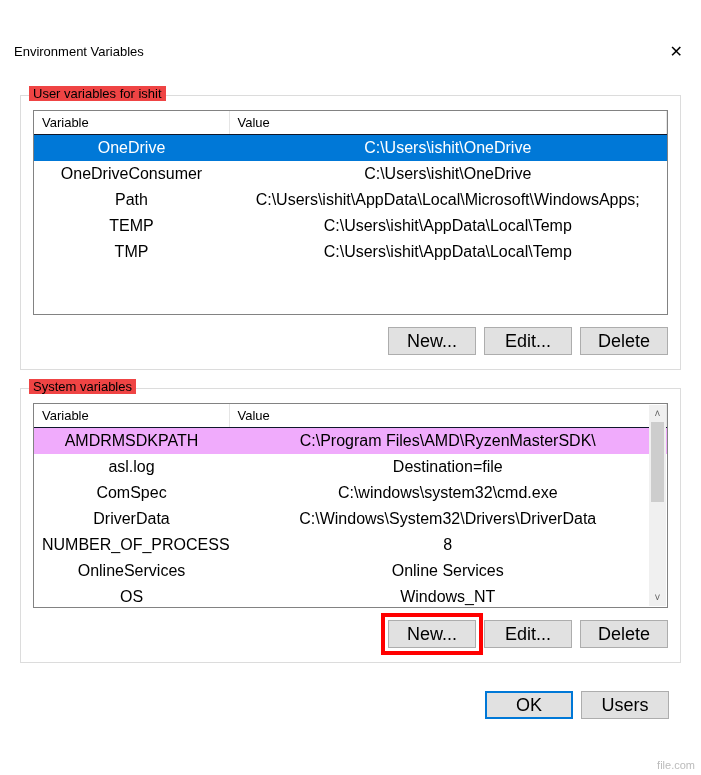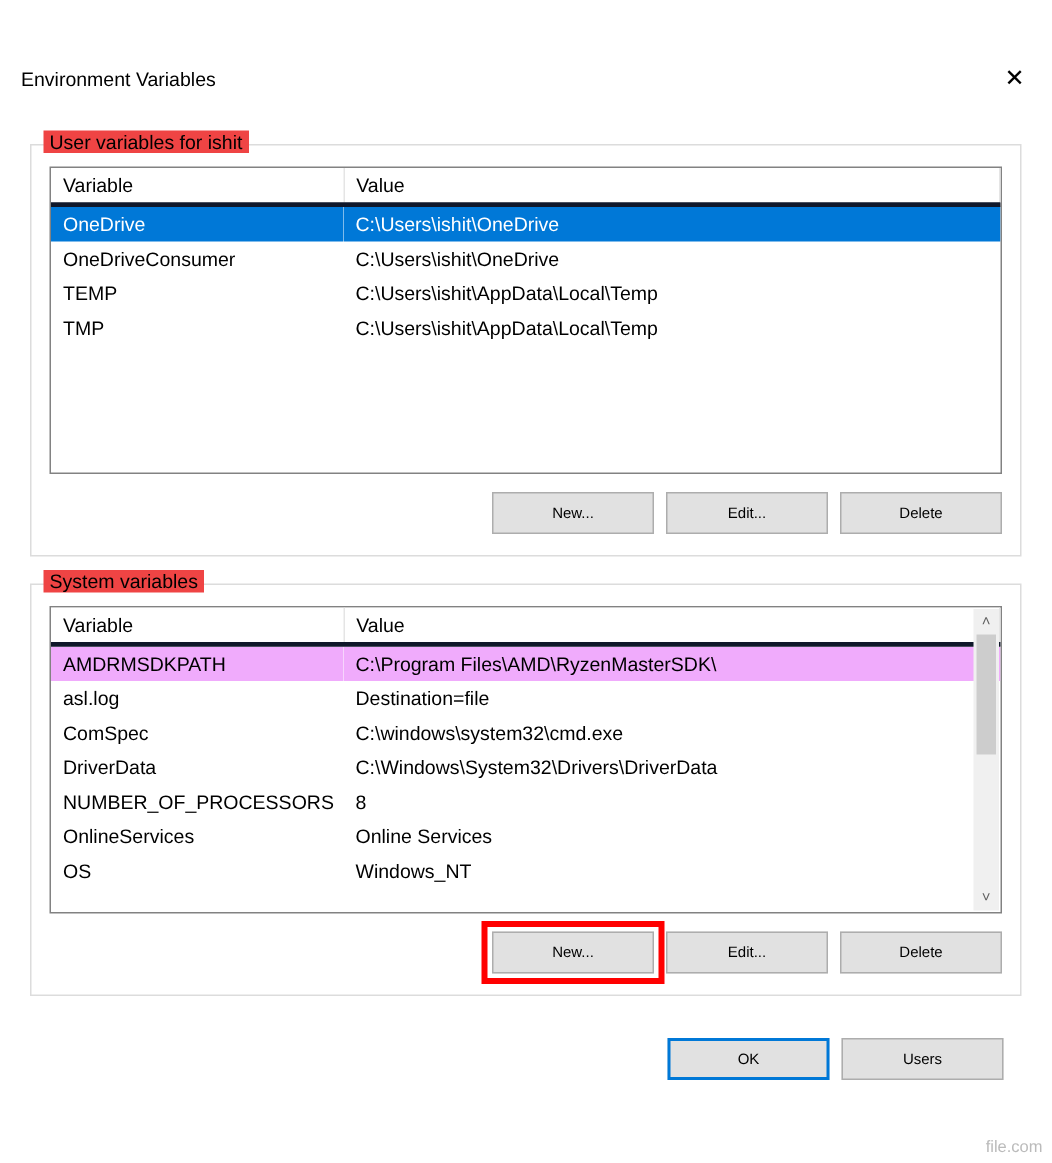--- a/index.html
+++ b/index.html
@@ -51,29 +51,30 @@
       position: relative;
     }
     .table-wrap.sys { height: 205px; }
     .tbl { width: 100%; border-collapse: collapse; table-layout: fixed; }
     .tbl th {
       text-align: left;
       font-weight: normal;
       font-size: 13px;
       padding: 4px 8px;
       border-right: 1px solid #e5e5e5;
-      border-bottom: 3px solid #0f172a;
+      border-bottom: 1px solid #0f172a;
       background: #fff;
     }
     .tbl td {
       padding: 4px 8px;
-      font-size: 13px;
+      font-size: 16px;
       white-space: nowrap;
       overflow: hidden;
       text-overflow: clip;
+      text-align: center;
     }
     .tbl .col-var { width: 195px; }
     .tbl tr.selected td { background: #0078d7; color: #fff; }
     .tbl tr.alt td { background: #f0abfc; }
     .scroll-sys {
       position: absolute;
       right: 1px; top: 1px; bottom: 1px;
       width: 17px;
       background: #f0f0f0;
       display: flex; flex-direction: column;
@@ -81,25 +82,25 @@
     .scroll-btn { height: 17px; font-size: 10px; text-align: center; line-height: 17px; color: #606060; }
     .scroll-thumb { flex: 0 0 80px; background: #cdcdcd; margin: 0 2px; }
     .scroll-track { flex: 1; }
     .btnrow {
       display: flex;
       justify-content: flex-end;
       gap: 8px;
       margin-top: 12px;
     }
     .btn {
-      width: 108px;
+      width: 88px;
       height: 28px;
       background: #e1e1e1;
       border: 1px solid #adadad;
-      font-size: 10px;
+      font-size: 18px;
       font-family: inherit;
       cursor: default;
     }
     .highlight-red { outline: 4px solid #ff0000; outline-offset: 3px; }
     .footer-btns {
       display: flex;
       justify-content: flex-end;
       gap: 8px;
       margin-top: 28px;
       padding-right: 12px;
@@ -140,20 +141,24 @@
         <tbody>
           <tr class="selected">
             <td>OneDrive</td>
             <td>C:\Users\ishit\OneDrive</td>
           </tr>
           <tr>
             <td>OneDriveConsumer</td>
             <td>C:\Users\ishit\OneDrive</td>
           </tr>
           <tr>
+            <td>Path</td>
+            <td>C:\Users\ishit\AppData\Local\Microsoft\WindowsApps;</td>
+          </tr>
+          <tr>
             <td>TEMP</td>
             <td>C:\Users\ishit\AppData\Local\Temp</td>
           </tr>
           <tr>
             <td>TMP</td>
             <td>C:\Users\ishit\AppData\Local\Temp</td>
           </tr>
         </tbody>
       </table>
     </div>

